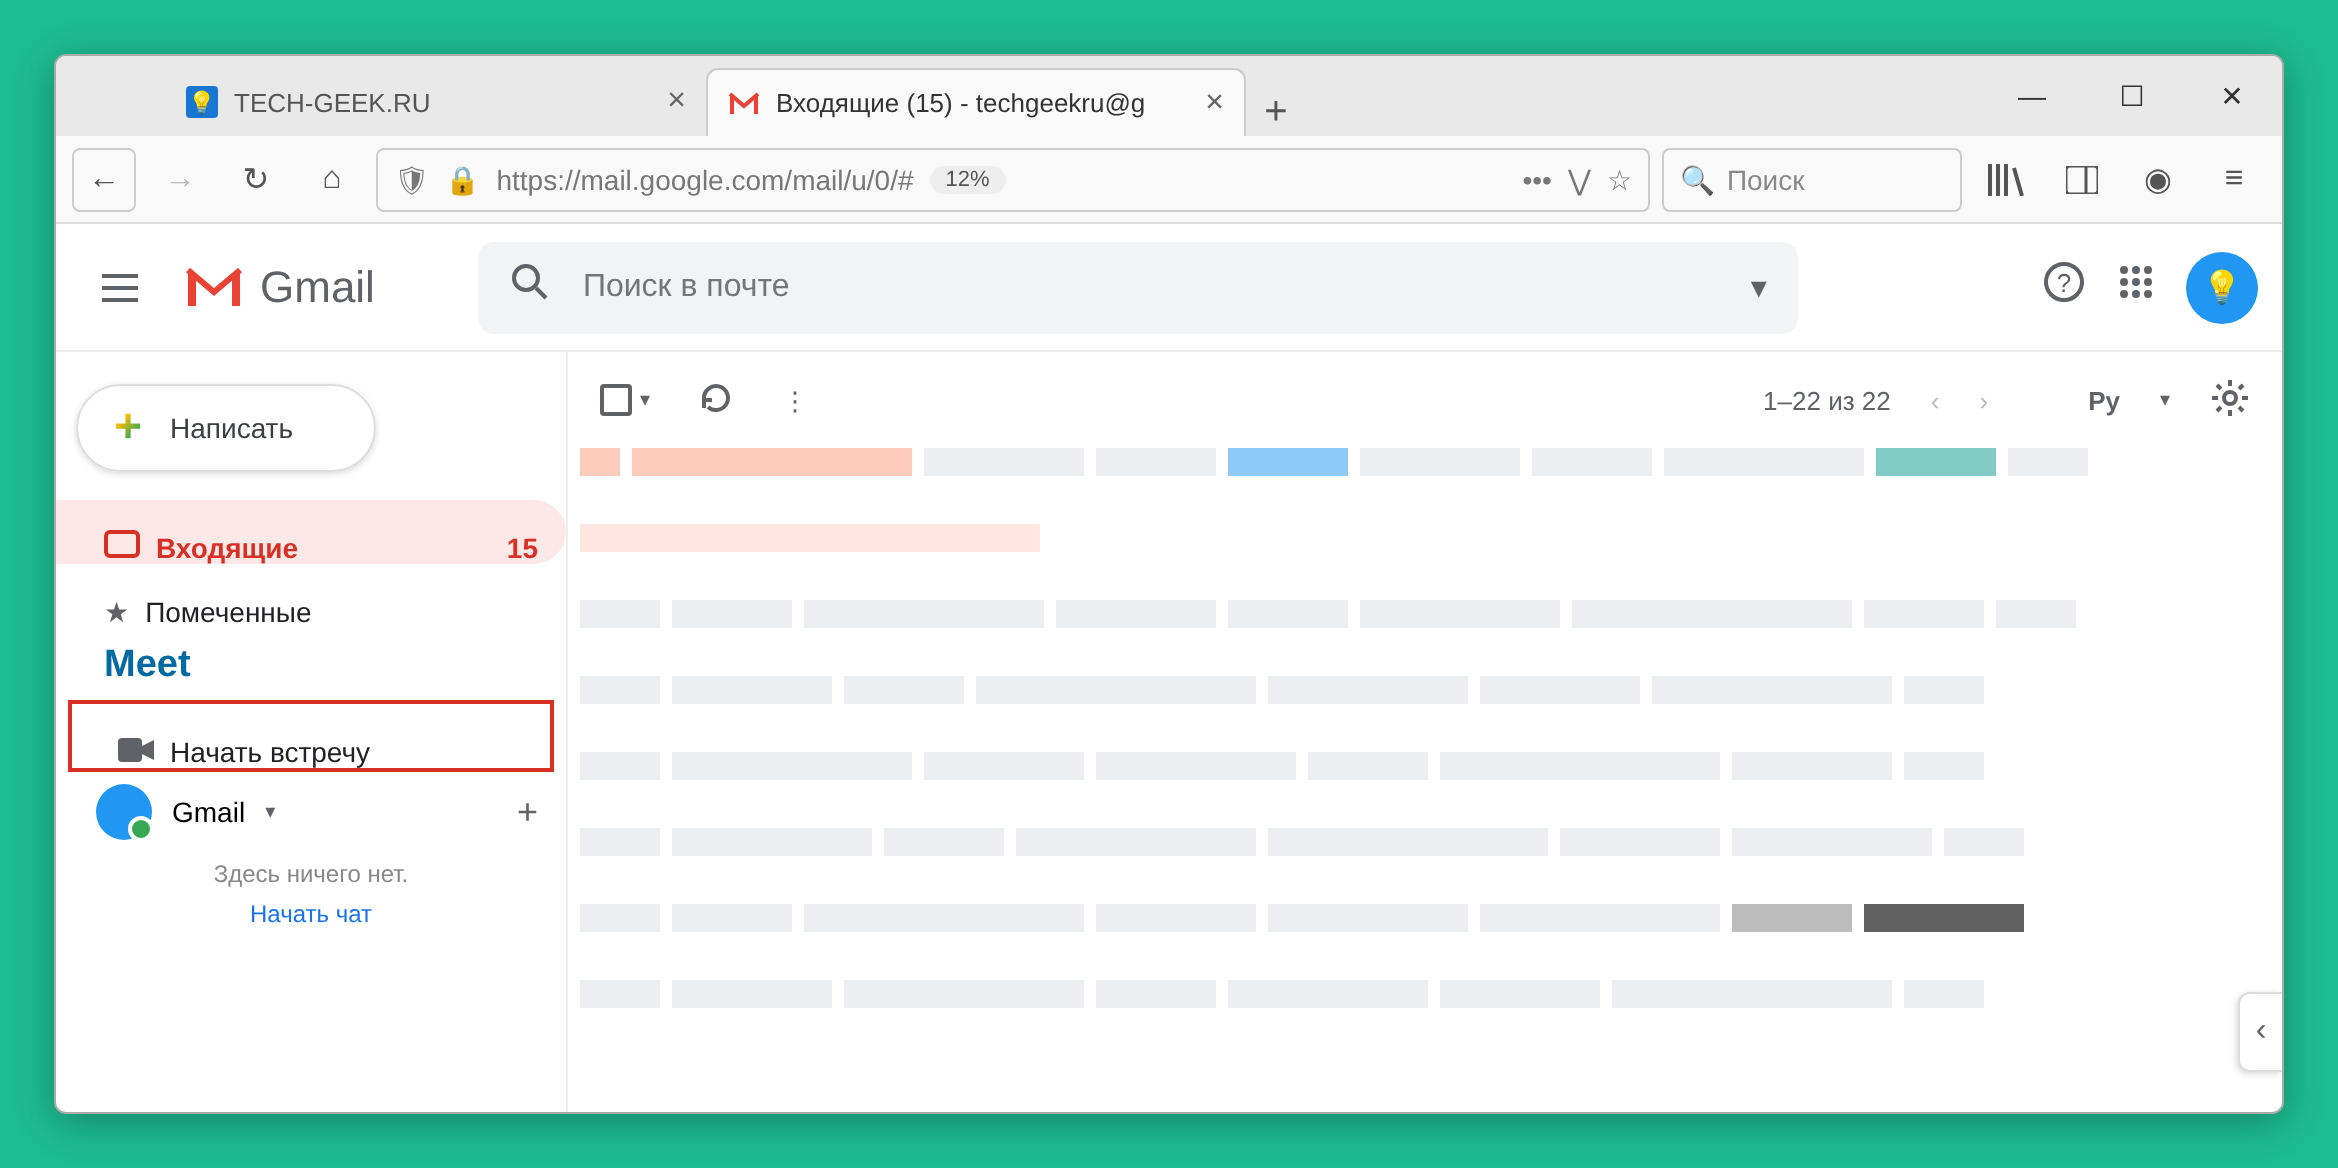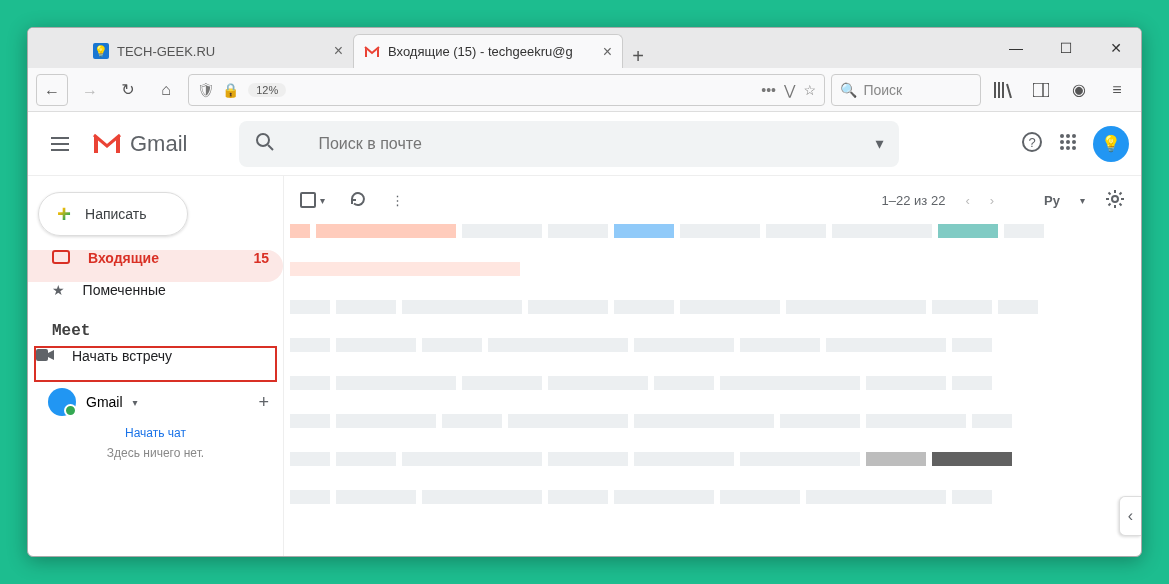--- a/index.html
+++ b/index.html
@@ -26,33 +26,33 @@
 .addressbar .url-text { overflow: hidden; white-space: nowrap; }
 .zoom-badge { background: #eee; border-radius: 10px; padding: 1px 8px; font-size: 11px; color: #555; }
 .searchbox { width: 150px; height: 32px; border: 1px solid #ccc; border-radius: 4px; display: flex; align-items: center; padding: 0 8px; gap: 6px; font-size: 14px; color: #888; }
 
 
 .gmail-header { height: 64px; display: flex; align-items: center; padding: 0 12px; gap: 12px; border-bottom: 1px solid #eee; }
 .hamburger { width: 40px; height: 40px; display: flex; flex-direction: column; align-items: center; justify-content: center; gap: 4px; }
 .hamburger span { width: 18px; height: 2px; background: #5f6368; }
 .brand { display: flex; align-items: center; gap: 8px; font-size: 22px; color: #5f6368; }
 .gmail-search { flex: 1; max-width: 660px; height: 46px; background: #f1f3f4; border-radius: 8px; display: flex; align-items: center; padding: 0 16px; gap: 16px; color: #5f6368; margin-left: 40px; }
-.gmail-search input { background: transparent; border: none; outline: none; font-size: 16px; color: #5f6368; flex: 1; margin-left: 27px; }
+.gmail-search input { background: transparent; border: none; outline: none; font-size: 16px; color: #5f6368; flex: 1; }
 .header-right { margin-left: auto; display: flex; align-items: center; gap: 16px; }
 .avatar { width: 36px; height: 36px; border-radius: 50%; background: #2196f3; display: flex; align-items: center; justify-content: center; color: #fff; }
 
 
 .main { display: flex; height: calc(100% - 148px); }
 .sidebar { width: 255px; padding: 10px 0; position: relative; }
 .compose { margin: 6px 10px 14px; height: 44px; width: 150px; border: 1px solid #ddd; border-radius: 24px; display: flex; align-items: center; padding: 0 18px; gap: 14px; font-size: 14px; color: #3c4043; box-shadow: 0 1px 3px rgba(0,0,0,0.15); }
 .plus-icon { font-size: 24px; font-weight: bold; background: linear-gradient(135deg, #ea4335 0%, #fbbc05 33%, #34a853 66%, #4285f4 100%); -webkit-background-clip: text; color: transparent; }
-.sb-item { height: 32px; display: flex; align-items: flex-start; padding: 0 14px 0 24px; gap: 18px; font-size: 14px; color: #202124; border-top-right-radius: 16px; border-bottom-right-radius: 16px; }
+.sb-item { height: 32px; display: flex; align-items: flex-end; padding: 0 14px 0 24px; gap: 8px; font-size: 14px; color: #202124; border-top-right-radius: 16px; border-bottom-right-radius: 16px; }
 .sb-item.selected { background: #fce8e6; color: #d93025; font-weight: bold; }
 .sb-item .count { margin-left: auto; font-weight: bold; }
-.sb-section { padding: 8px 24px 4px; font-size: 16px; font-weight: bold; color: #404040; font-family: Liberation Mono, monospace; }
+.sb-section { padding: 8px 24px 4px; font-size: 19px; font-weight: bold; color: #0369a1; }
 .sb-highlight { border: 2px solid #d93025; margin: 2px 6px; }
 .chat-row { display: flex; align-items: center; padding: 4px 14px 4px 20px; gap: 10px; font-size: 14px; }
 .chat-avatar { width: 28px; height: 28px; border-radius: 50%; background: #2196f3; position: relative; }
 .chat-avatar::after { content: ''; position: absolute; bottom: -1px; right: -1px; width: 9px; height: 9px; border-radius: 50%; background: #34a853; border: 2px solid #fff; }
 .chat-footer { text-align: center; font-size: 12px; color: #888; margin-top: 6px; }
 .chat-link { color: #1a73e8; font-size: 12px; }
 
 .mail-area { flex: 1; border-left: 1px solid #eee; }
 .mail-toolbar { height: 48px; display: flex; align-items: center; padding: 0 16px; gap: 24px; color: #5f6368; font-size: 13px; }
 .mail-toolbar .right { margin-left: auto; display: flex; align-items: center; gap: 20px; }
@@ -92,20 +92,21 @@
   </div>
 
   <div class="toolbar">
     <div class="tb-btn framed">←</div>
     <div class="tb-btn" style="color:#bbb;">→</div>
     <div class="tb-btn">↻</div>
     <div class="tb-btn">⌂</div>
     <div class="addressbar">
       <span>🛡</span>
       <span style="color:#0a0;">🔒</span>
+      <span class="url-text">https://mail.google.com/mail/u/0/#</span>
       <span class="zoom-badge">12%</span>
       <span style="margin-left:auto;">•••</span>
       <span>⋁</span>
       <span>☆</span>
     </div>
     <div class="searchbox">
       <span>🔍</span>
       <span>Поиск</span>
     </div>
     <div class="tb-btn">
@@ -187,38 +188,38 @@
         </span>
         <span>Входящие</span>
         <span class="count">15</span>
       </div>
       <div class="sb-item">
         <span style="color:#5f6368;">★</span>
         <span>Помеченные</span>
       </div>
       <div class="sb-section">Meet</div>
       <div class="sb-highlight">
-        <div class="sb-item" style="padding-left:0;border-radius:15px;">
+        <div class="sb-item" style="padding-left:23px;border-radius:15px;">
           <span style="color:#5f6368;">
             <svg width="18" height="12" viewBox="0 0 18 12">
                 <rect x="0" y="0" width="12" height="12" rx="2" fill="#5f6368"></rect>
                 <path d="M12 4 L18 1 V11 L12 8 Z" fill="#5f6368"></path>
               </svg>
           </span>
           <span>Начать встречу</span>
         </div>
       </div>
       <div class="chat-row">
         <div class="chat-avatar"></div>
         <span>Gmail</span>
         <span style="font-size:10px;color:#5f6368;">▾</span>
         <span style="margin-left:auto;color:#5f6368;font-size:18px;">+</span>
       </div>
+      <div class="chat-footer">Здесь ничего нет.</div>
       <div class="chat-footer"><span class="chat-link">Начать чат</span></div>
-      <div class="chat-footer">Здесь ничего нет.</div>
     </div>
 
     <div class="mail-area">
       <div class="mail-toolbar">
         <span style="display:flex;align-items:center;gap:4px;">
           <span class="sel-box"></span>
           <span style="font-size:10px;">▾</span>
         </span>
         <span>
           <svg width="18" height="18" viewBox="0 0 18 18">

